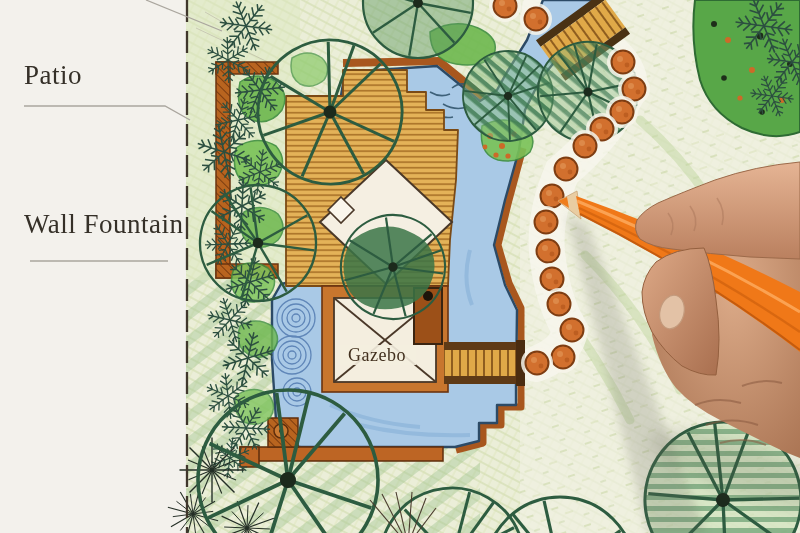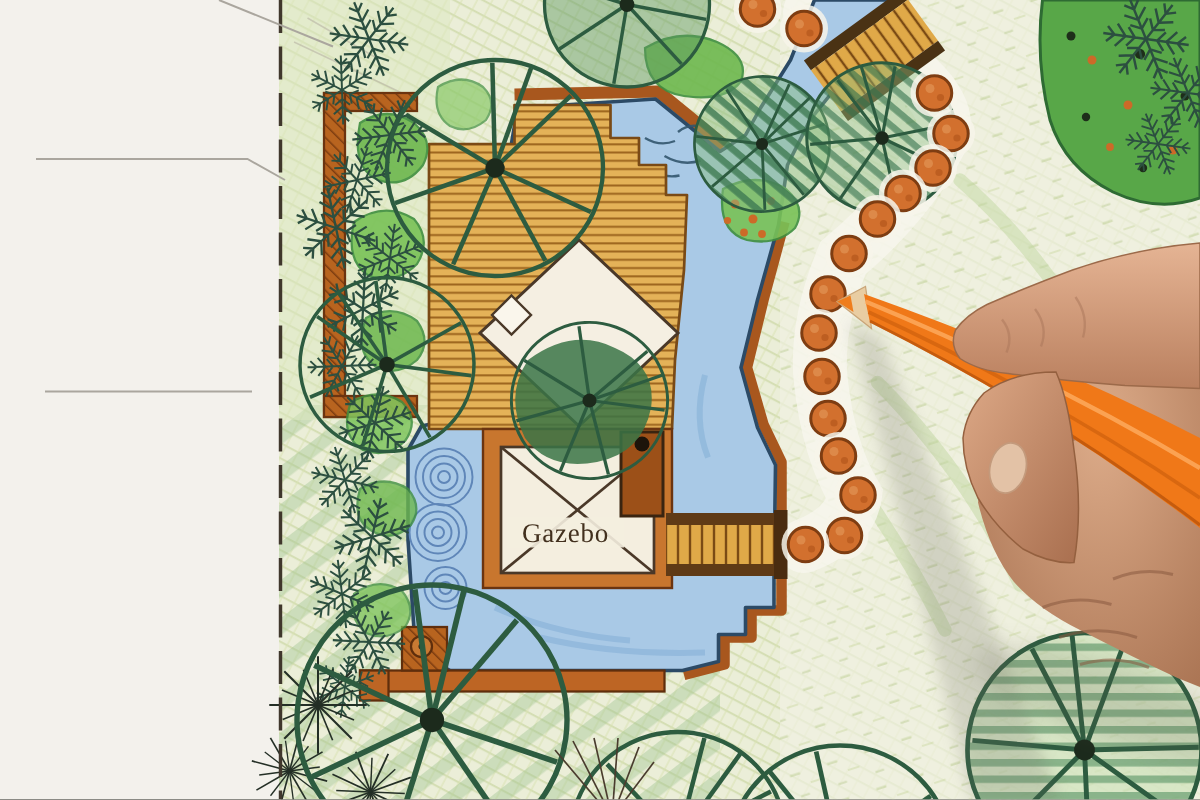--- a/index.html
+++ b/index.html
@@ -404,13 +404,15 @@
       <path d="M668,213 q8,10 3,22"></path>
           <path d="M690,206 q9,12 4,25"></path>
           <path d="M717,198 q9,13 5,27"></path>
     </g>
 
     <path fill="url(#gradThumb)" stroke="#94603f" stroke-width="1" d="M704,248 Q675,248 656,262 Q644,275 642,292 Q642,312 652,332 Q664,352 682,366 Q700,376 716,375 Q722,340 716,300 Q712,266 704,248 Z"></path>
     <ellipse cx="672" cy="312" rx="12" ry="17" transform="rotate(14 672 312)" fill="#e3c2a6" stroke="#c39a7c" stroke-width="1.2"></ellipse>
   </g>
 </svg>
 
+<div class="plan-label label-patio">Patio</div>
+<div class="plan-label label-wall-fountain">Wall Fountain</div>
 </div>
 
 </body></html>

